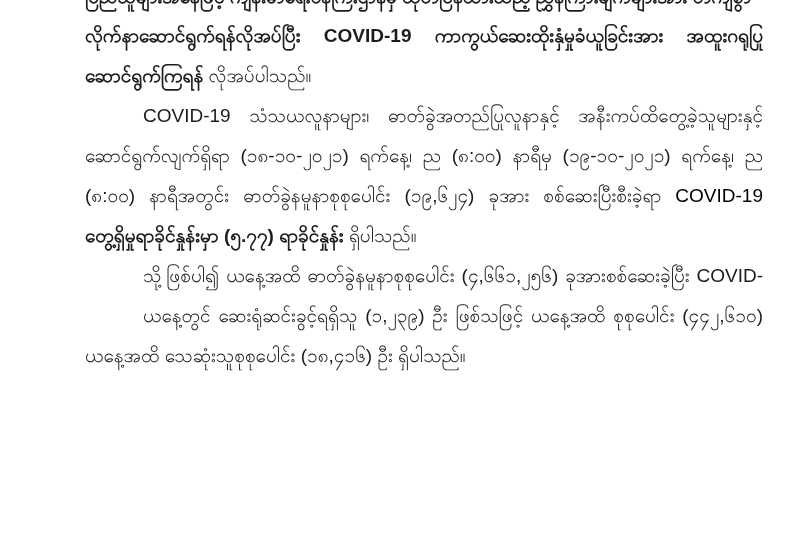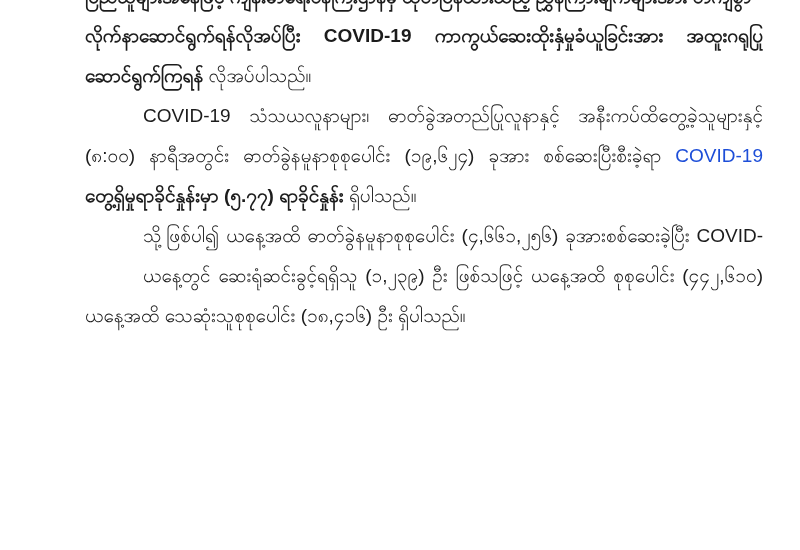--- a/index.html
+++ b/index.html
@@ -41,33 +41,34 @@
     white-space: nowrap;
     text-align: left;
   }
   .line.just {
     white-space: normal;
     text-align: justify;
     text-align-last: justify;
   }
   .line.indent { padding-left: 58px; }
   .b { font-weight: bold; text-align: center; }
-  .r { color: #1d4ed8; }
+  .r { color: #000000; }
 </style>
 </head>
 <body>
 
 <div class="page">
   <div class="content">
     <div class="clip-line">
       <span class="clip-inner">ပြည်သူများအနေဖြင့် ကျန်းမာရေးဝန်ကြီးဌာနမှ ထုတ်ပြန်ထားသည့် ညွှန်ကြားချက်များအား တိကျစွာ</span>
     </div>
 
   <div class="line just"><span class="b ">လိုက်နာဆောင်ရွက်ရန်လိုအပ်ပြီး COVID-19 ကာကွယ်ဆေးထိုးနှံမှုခံယူခြင်းအား အထူးဂရုပြုပူးပေါင်း</span></div>
       <div class="line"><span class="b ">ဆောင်ရွက်ကြရန် </span><span class="">လိုအပ်ပါသည်။</span></div>
       <div class="line just indent"><span class="">COVID-19 သံသယလူနာများ၊ ဓာတ်ခွဲအတည်ပြုလူနာနှင့် အနီးကပ်ထိတွေ့ခဲ့သူများနှင့်အသွား</span></div>
+      <div class="line just"><span class="">ဆောင်ရွက်လျက်ရှိရာ (၁၈-၁၀-၂၀၂၁) ရက်နေ့၊ ည (၈:၀၀) နာရီမှ (၁၉-၁၀-၂၀၂၁) ရက်နေ့၊ ည</span></div>
       <div class="line just"><span class="">(၈:၀၀) နာရီအတွင်း ဓာတ်ခွဲနမူနာစုစုပေါင်း (၁၉,၆၂၄) ခုအား စစ်ဆေးပြီးစီးခဲ့ရာ </span><span class="r">COVID-19</span></div>
       <div class="line"><span class="b ">တွေ့ရှိမှုရာခိုင်နှုန်းမှာ (၅.၇၇) ရာခိုင်နှုန်း </span><span class="">ရှိပါသည်။</span></div>
       <div class="line just indent"><span class="">သို့ဖြစ်ပါ၍ ယနေ့အထိ ဓာတ်ခွဲနမူနာစုစုပေါင်း (၄,၆၆၁,၂၅၆) ခုအားစစ်ဆေးခဲ့ပြီး COVID-19</span></div>
       <div class="line just indent"><span class="">ယနေ့တွင် ဆေးရုံဆင်းခွင့်ရရှိသူ (၁,၂၃၉) ဦး ဖြစ်သဖြင့် ယနေ့အထိ စုစုပေါင်း (၄၄၂,၆၁၀) ဦး</span></div>
       <div class="line"><span class="">ယနေ့အထိ သေဆုံးသူစုစုပေါင်း (၁၈,၄၁၆) ဦး ရှိပါသည်။</span></div>
     </div>
 </div>
 
 </body></html>

